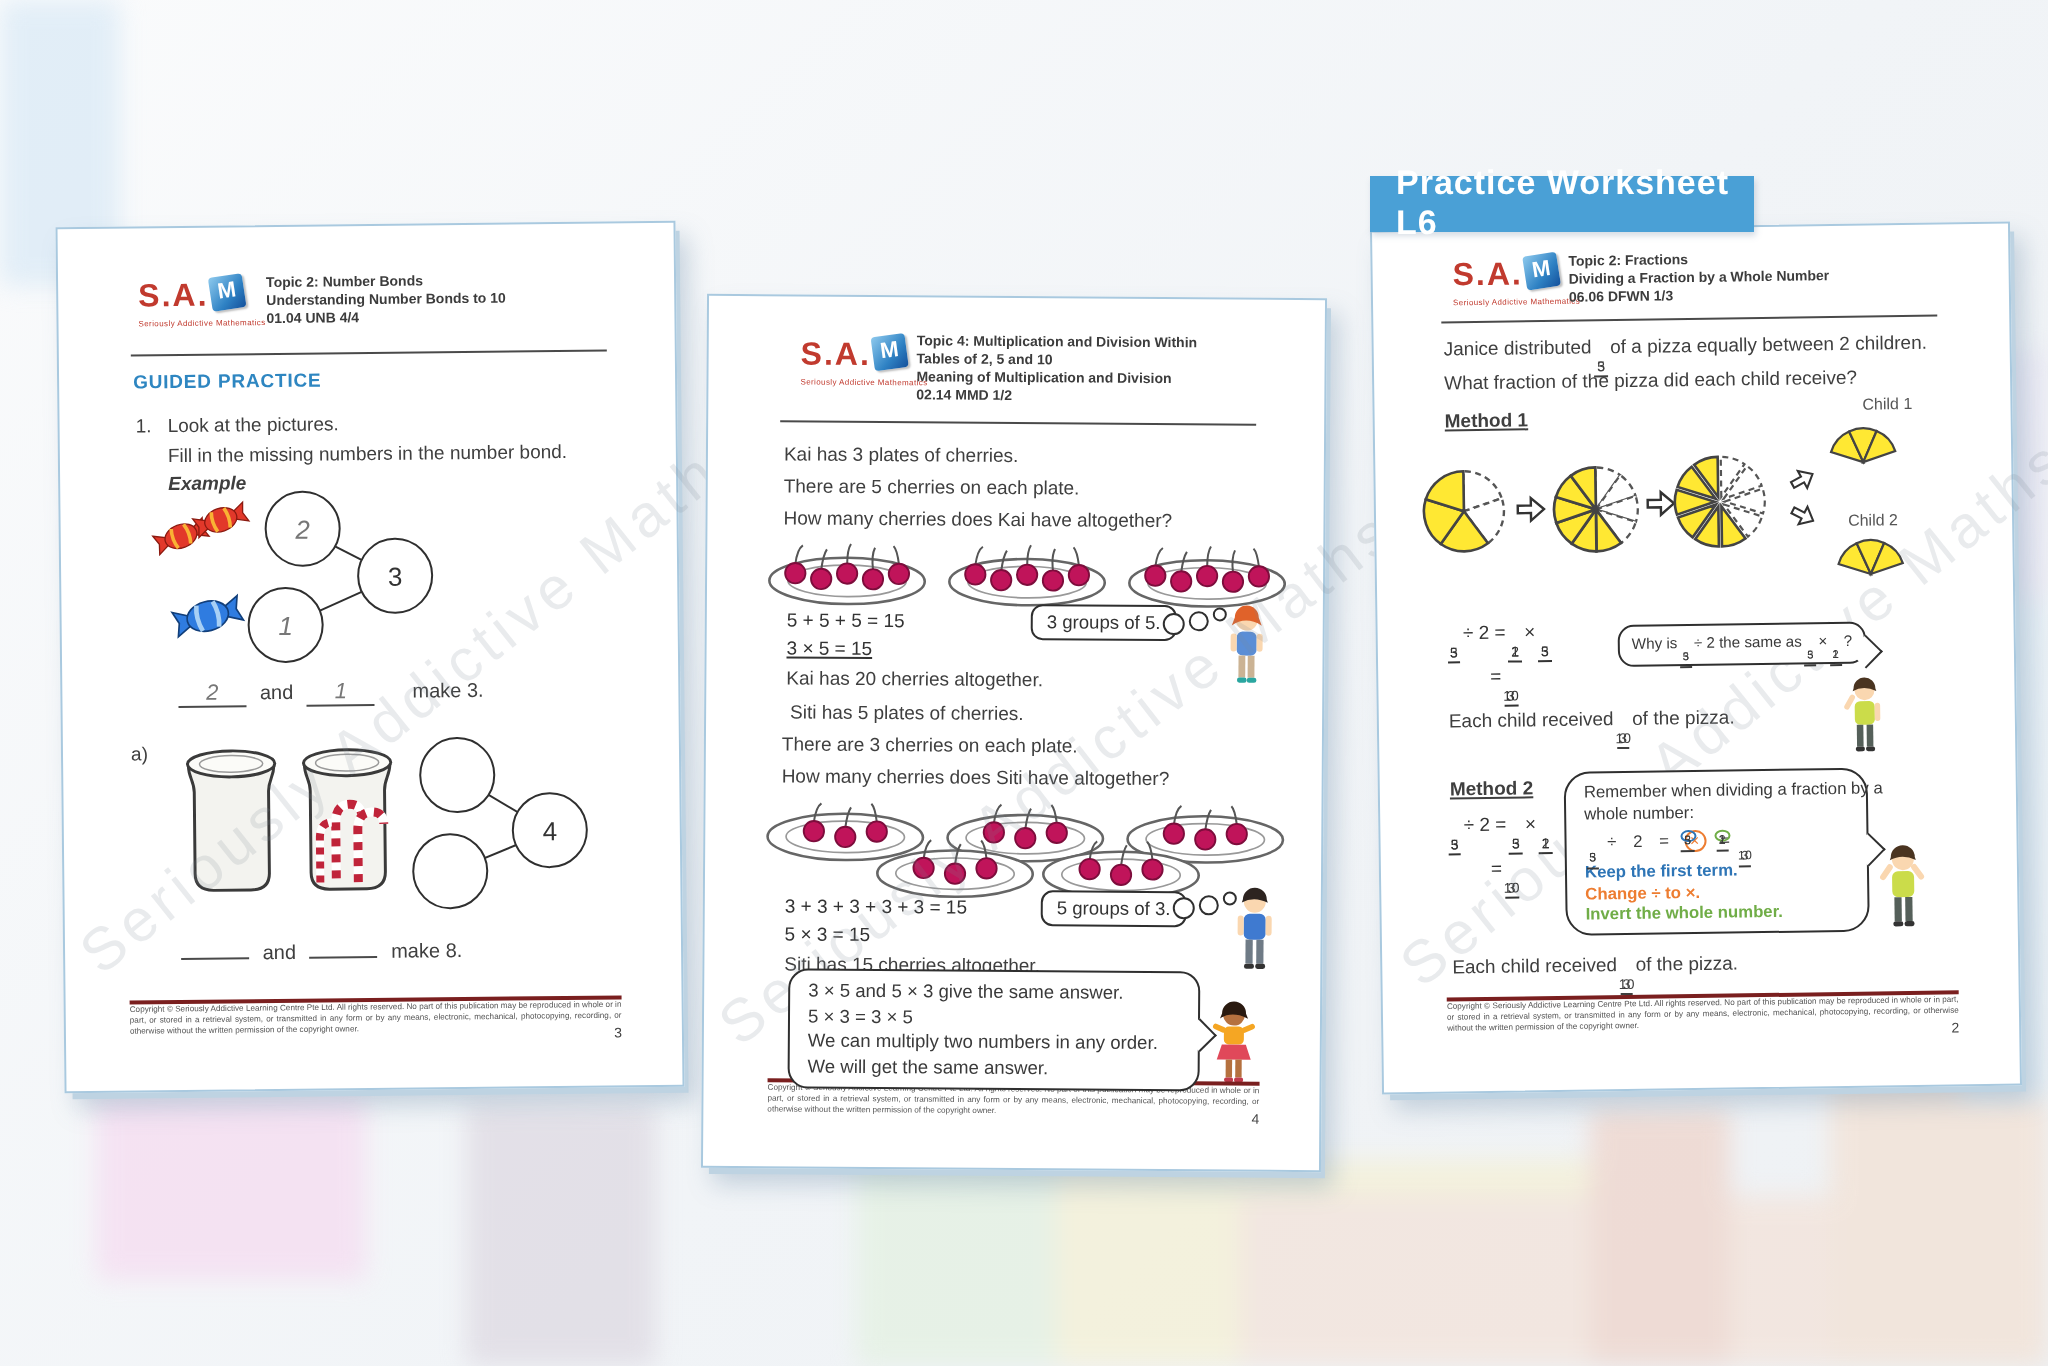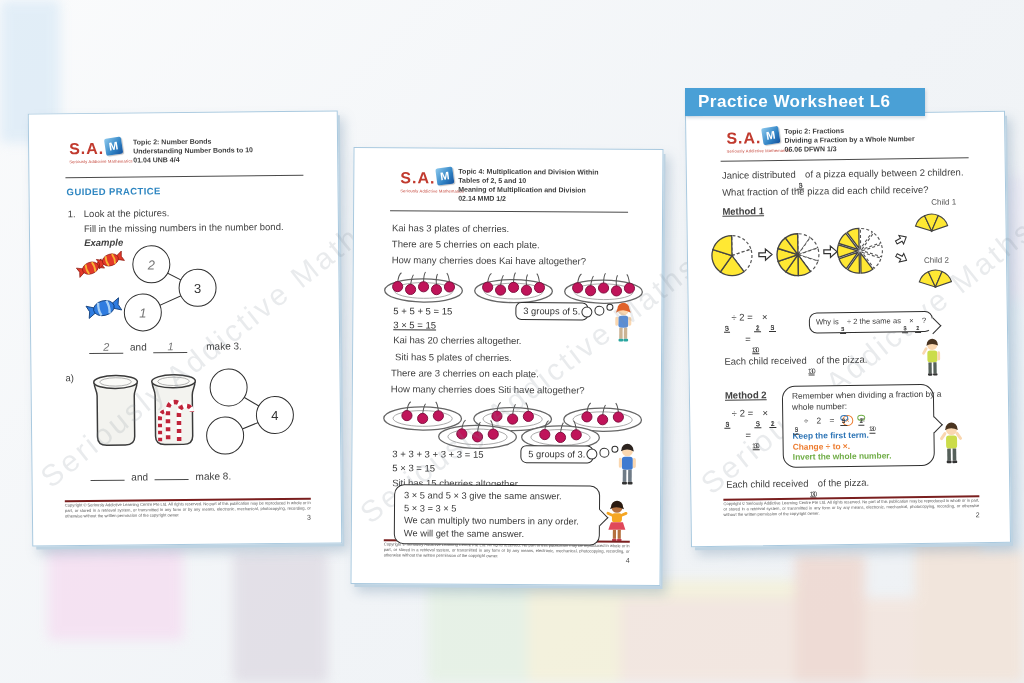--- a/index.html
+++ b/index.html
@@ -330,21 +330,21 @@
       <rect x="13.2" y="39" width="4.6" height="2.4" rx="1.2" fill="#c03a4c"></rect>
     </svg>
 
     <div class="footer" style="top:391px;">
       <span class="footline"></span>
       <span class="copy">Copyright © Seriously Addictive Learning Centre Pte Ltd. All rights reserved. No part of this publication may be reproduced in whole or in part, or stored in a retrieval system, or transmitted in any form or by any means, electronic, mechanical, photocopying, recording, or otherwise without the written permission of the copyright owner.</span>
       <span class="pagenum">4</span>
     </div>
   </div>
 
-  <div class="banner" style="left:685px; top:88px; width:240px; height:28px;">
+  <div class="banner" style="left:685px; top:88px; width:192px; height:28px;">
     <span style="position:static">Practice Worksheet L6</span>
   </div>
   <div class="page" style="left:688px; top:113px; width:320px; height:432px; transform:rotate(-0.8deg);">
     <div class="watermark">Seriously Addictive Maths</div>
 
     <div class="logo" style="left:40px; top:12px;">
       <span class="sa">S.A.</span>
       <span class="cube">M</span>
       <span class="tag">Seriously Addictive Mathematics</span>
     </div>

